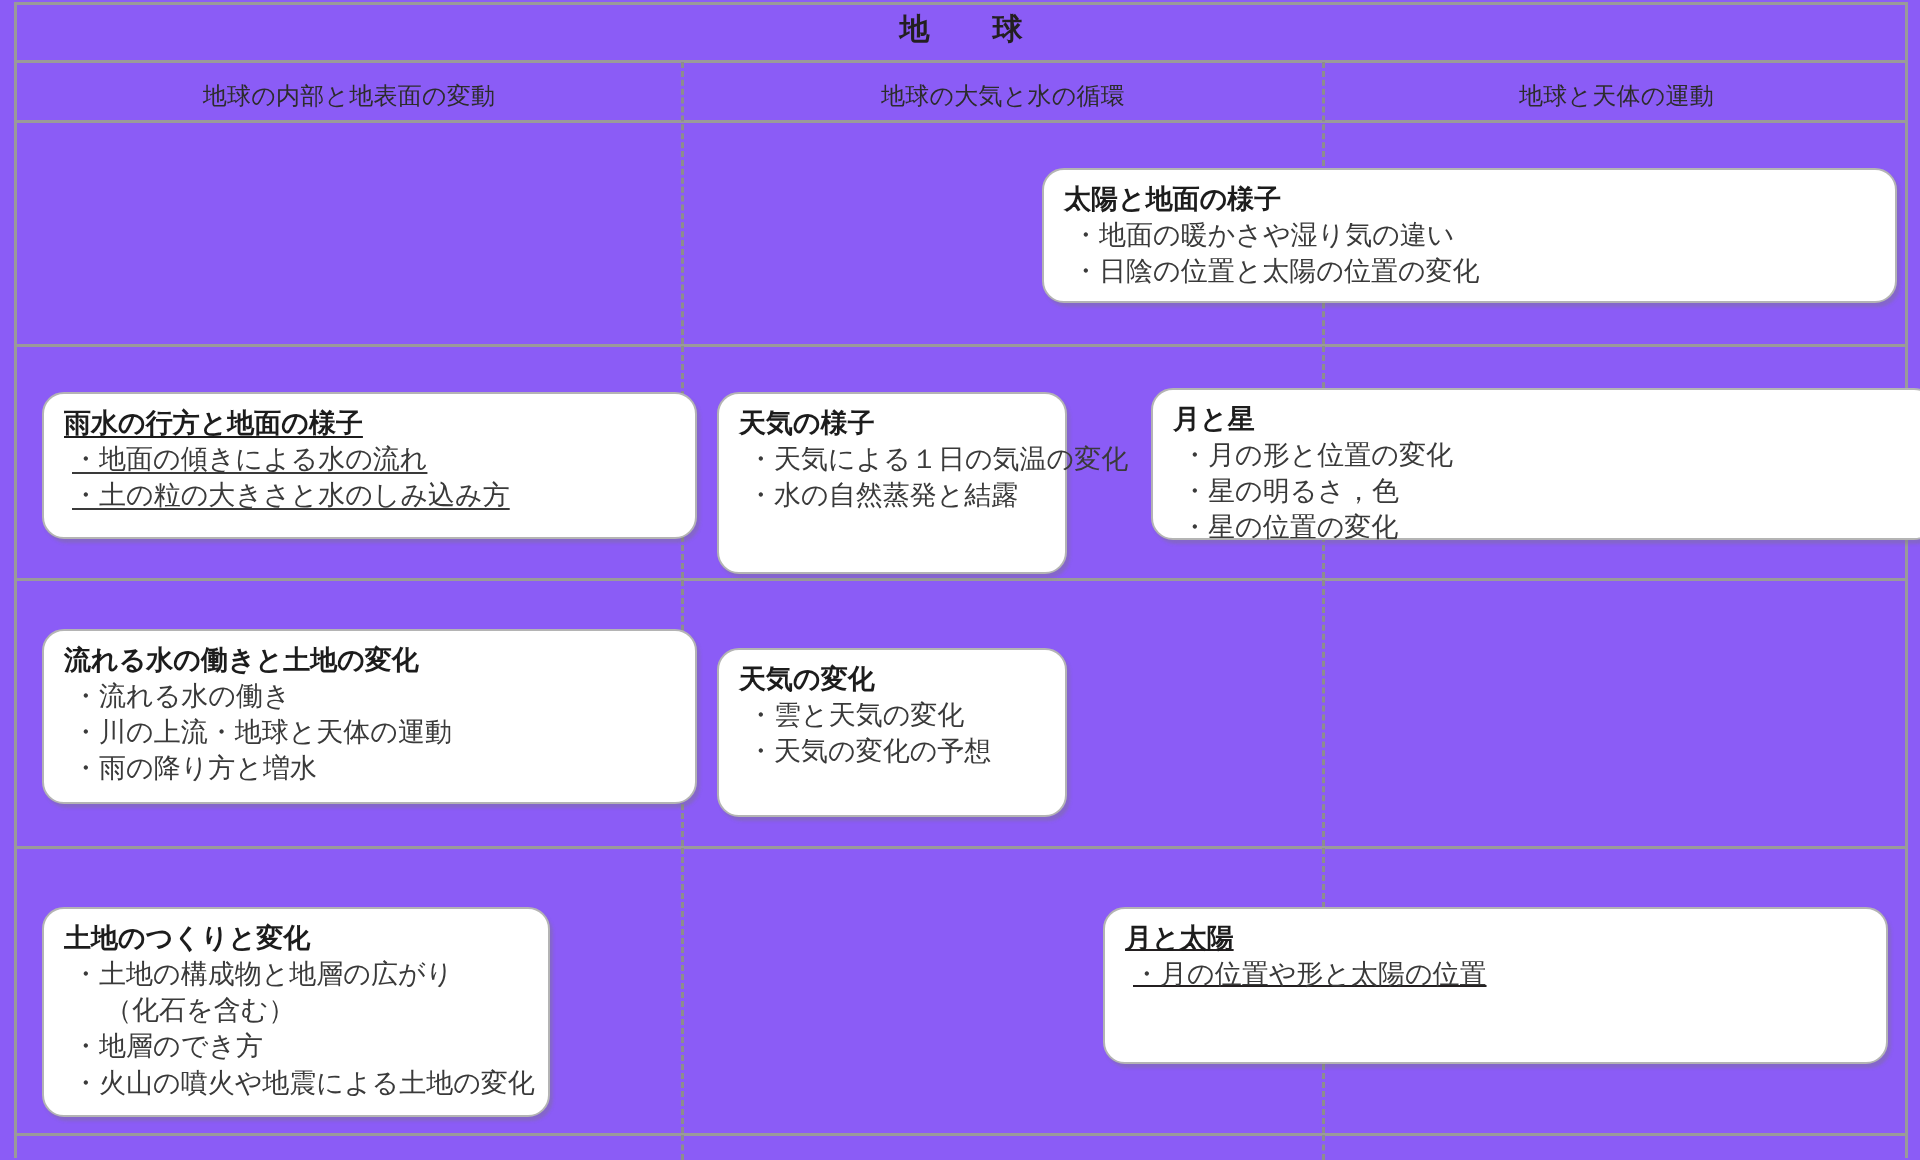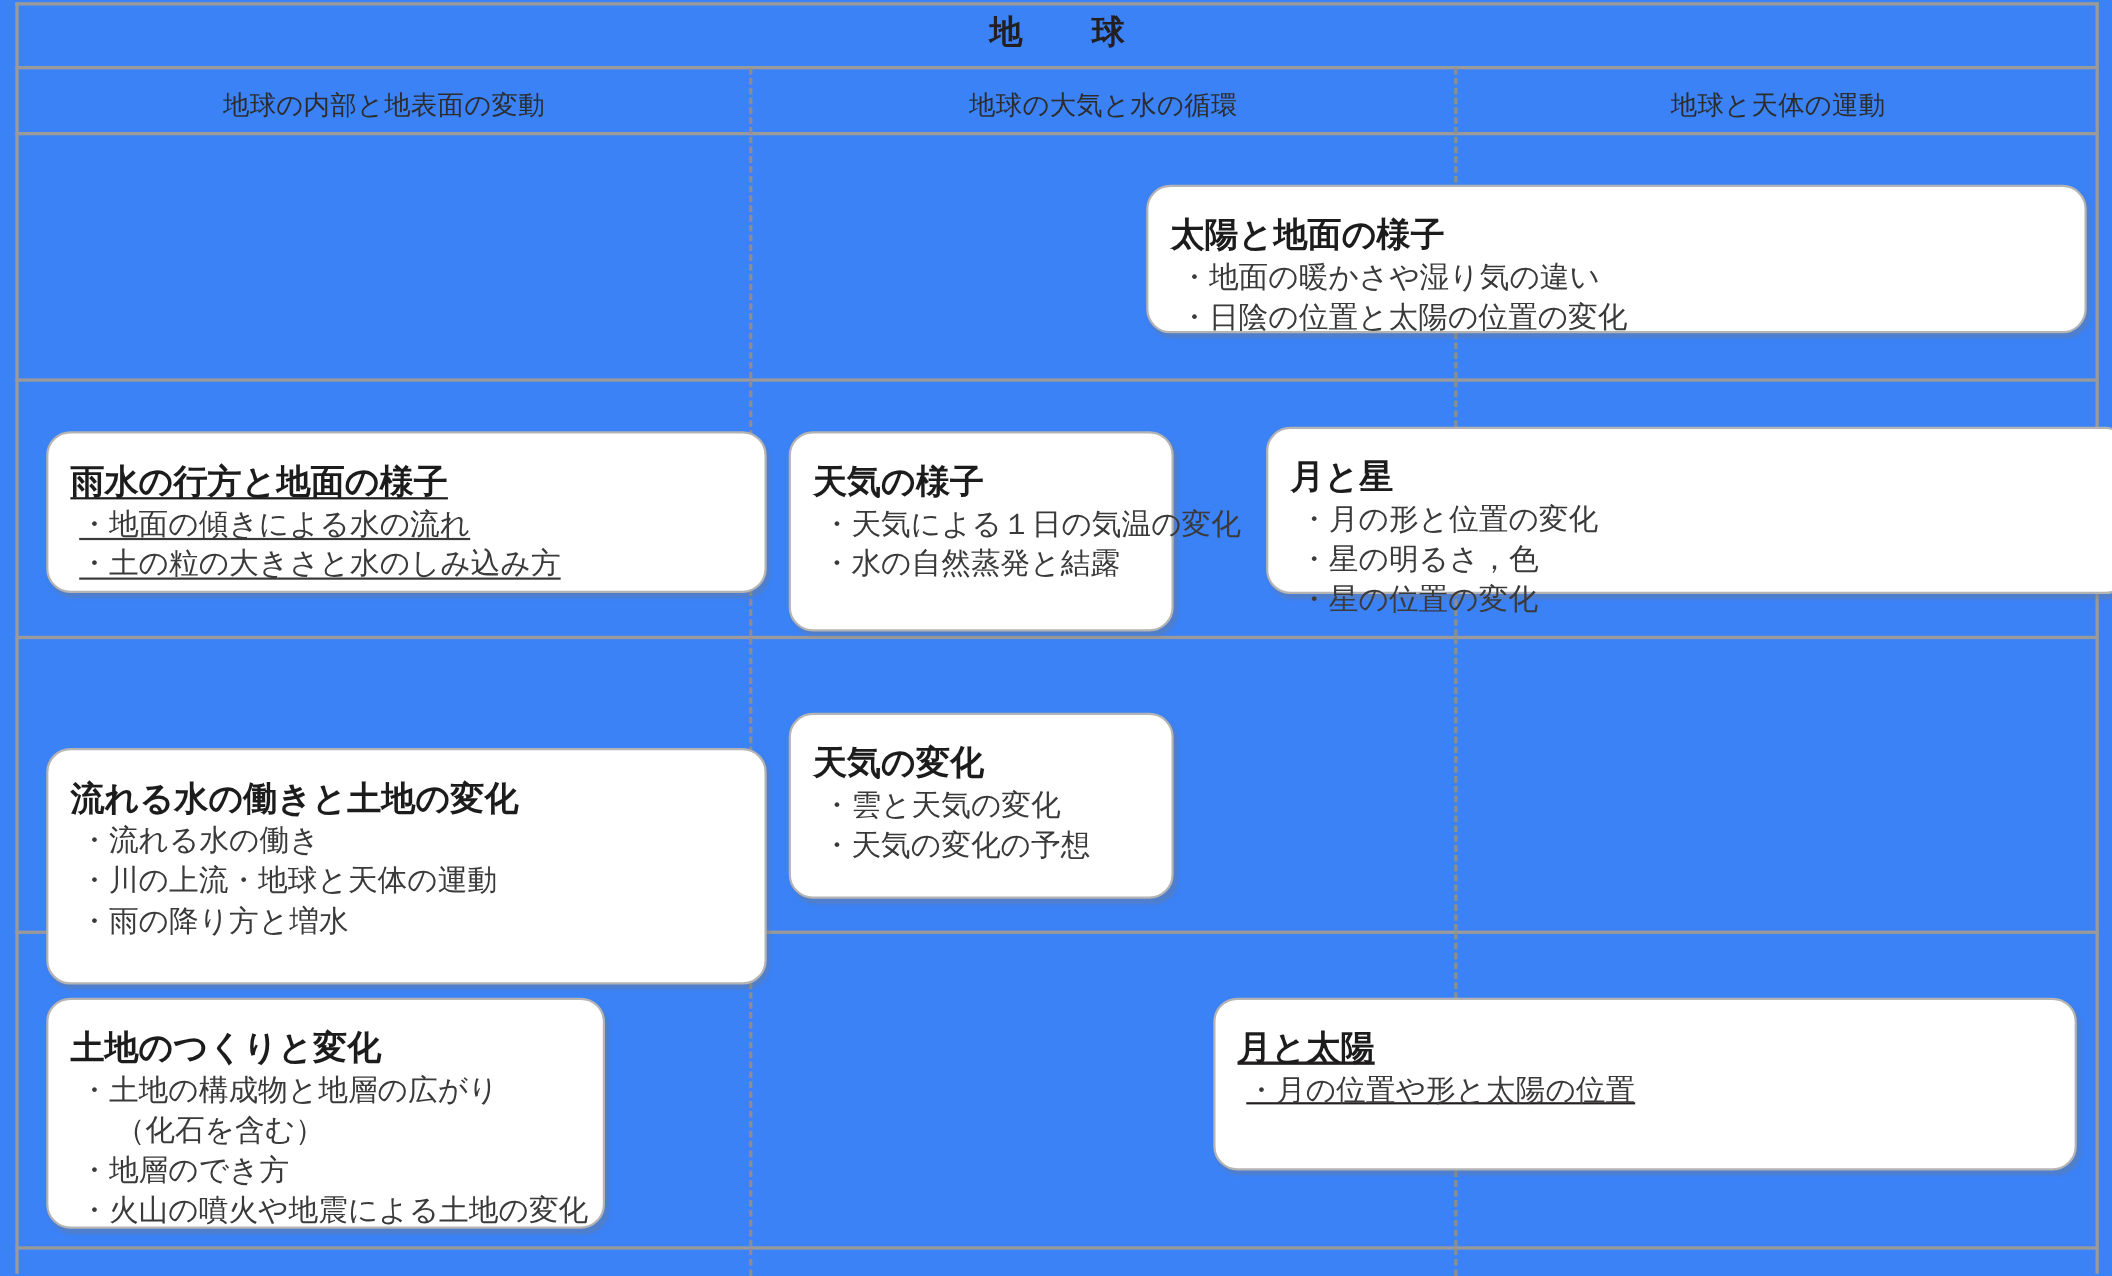--- a/index.html
+++ b/index.html
@@ -12,21 +12,21 @@
     height: 1160px;
     font-family: "Liberation Sans", "DejaVu Sans", sans-serif;
     color: #231f20;
     overflow: hidden;
   }
 
   #page {
     position: relative;
     width: 1920px;
     height: 1160px;
-    background: #3b82f6;
+    background: #8b5cf6;
   }
 
   
   .frame {
     position: absolute;
     left: 14px;
     top: 2px;
     width: 1894px;  
     height: 1156px;
     border-left: 3px solid #9a9a9a;
@@ -81,26 +81,25 @@
   .card {
     position: absolute;
     box-sizing: border-box;
     background: #ffffff;
     border: 2.5px solid #b4b4b4;
     border-radius: 22px;
     box-shadow: 3px 4px 3px rgba(120,120,120,0.35);
     padding: 12px 18px 10px 20px;
   }
   .card .ctitle {
-    font-size: 31px;
+    font-size: 27px;
     font-weight: bold;
     color: #1c1c1c;
     line-height: 1.30;
     white-space: nowrap;
-    margin-top: 12px;
   }
   .card ul {
     margin: 0;
     padding: 0;
     list-style: none;
   }
   .card li {
     font-size: 27px;
     color: #3a3a3a;
     line-height: 1.34;
@@ -115,21 +114,21 @@
     text-decoration: underline;
     text-decoration-thickness: 2px;
     text-underline-offset: 4px;
   }
 
   
   #card-taiyou  { left: 1042px; top: 168px;  width: 855px; height: 135px; }
   #card-amamizu { left: 42px;   top: 392px;  width: 655px; height: 147px; }
   #card-tenki1  { left: 717px;  top: 392px;  width: 350px; height: 182px; }
   #card-tsukihoshi { left: 1151px; top: 388px; width: 785px; height: 152px; }
-  #card-nagareru { left: 42px;  top: 680px;  width: 655px; height: 215px; font-family: Liberation Serif, serif; }
+  #card-nagareru { left: 42px;  top: 629px;  width: 655px; height: 175px; font-family: Liberation Serif, serif; }
   #card-tenki2  { left: 717px;  top: 648px;  width: 350px; height: 169px; }
   #card-tochi   { left: 42px;   top: 907px;  width: 508px; height: 210px; }
   #card-tsukitaiyou { left: 1103px; top: 907px; width: 785px; height: 157px; text-decoration: underline; }
 </style>
 </head>
 <body>
 
 <div id="page">
 
   <div class="frame"></div>

